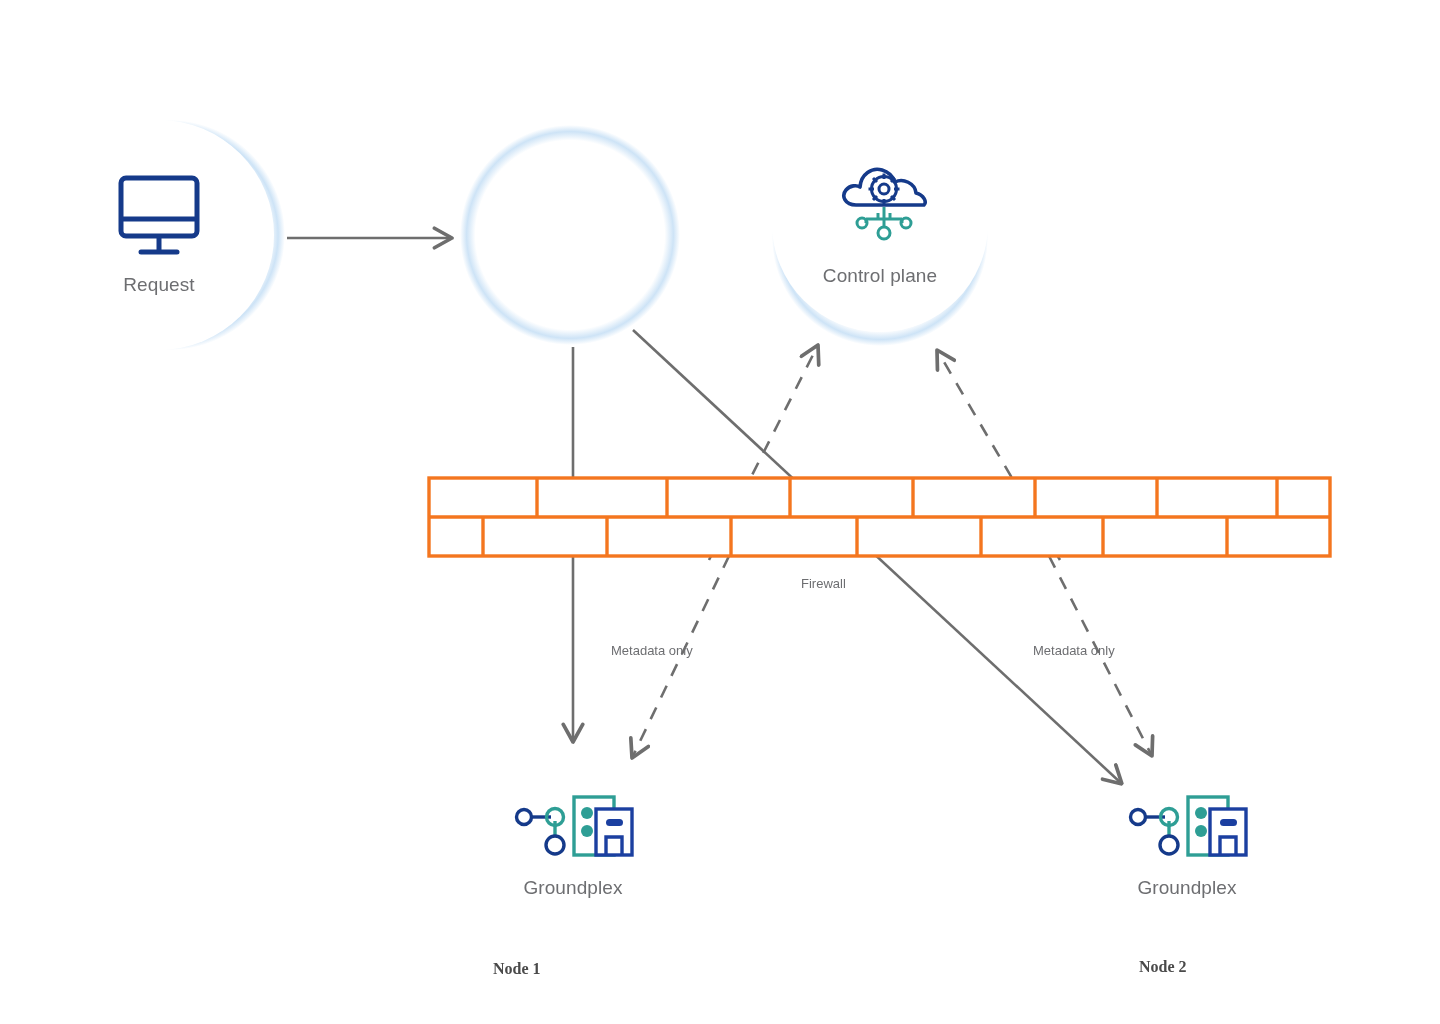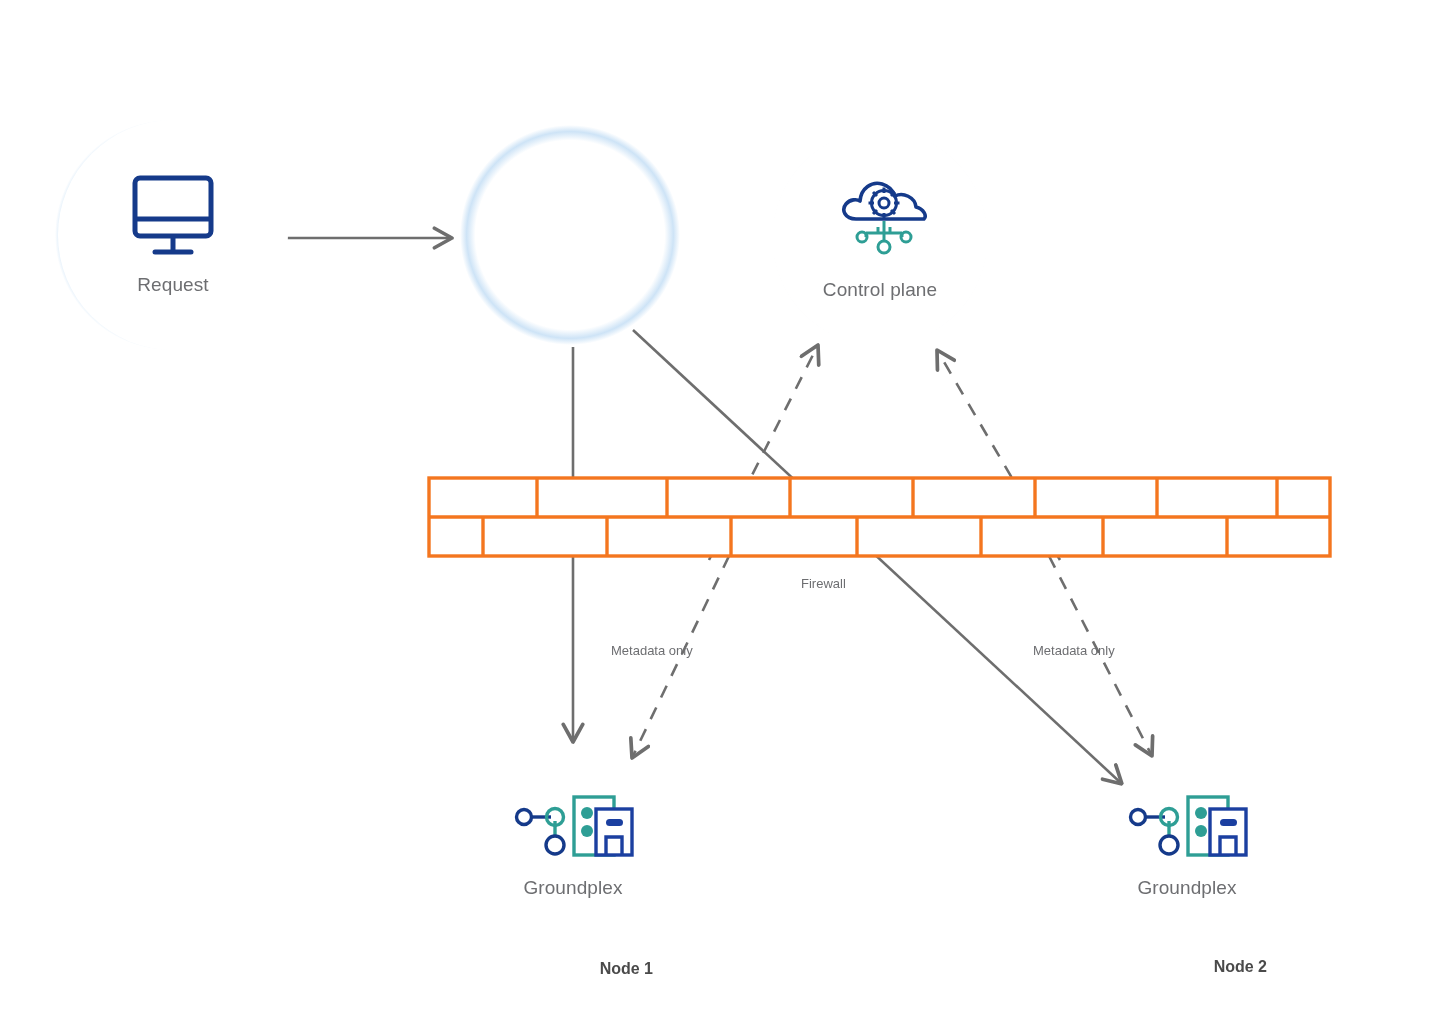--- a/index.html
+++ b/index.html
@@ -43,22 +43,22 @@
     color:#6d6e71;
     white-space:nowrap;
     font-family:"Liberation Sans", sans-serif;
   }
   .node-caption {
     position:absolute;
     font-size:16px;
     font-weight:bold;
     color:#4a4a4a;
     white-space:nowrap;
-    text-align:right;
-    font-family:Liberation Sans, sans-serif;
+    text-align:left;
+    font-family:Liberation Serif, serif;
   }
 </style>
 </head>
 <body>
 
 <div id="stage">
 
   <svg id="diagram-svg" viewBox="0 0 1440 1024">
     <defs>
       <marker id="arrowOpen" viewBox="0 0 12 12" refX="10.5" refY="6" markerWidth="9" markerHeight="9" orient="auto-start-reverse" markerUnits="strokeWidth">
@@ -98,36 +98,36 @@
       <line x1="607" y1="517" x2="607" y2="556"></line>
       <line x1="731" y1="517" x2="731" y2="556"></line>
       <line x1="857" y1="517" x2="857" y2="556"></line>
       <line x1="981" y1="517" x2="981" y2="556"></line>
       <line x1="1103" y1="517" x2="1103" y2="556"></line>
       <line x1="1227" y1="517" x2="1227" y2="556"></line>
     </g>
   </svg>
 
   <div class="node-glow" style="left:55px; top:120px; width:230px; height:230px;"></div>
-  <div class="node-circle" style="left:58px; top:120px; width:230px; height:230px;justify-content:center;">
+  <div class="node-circle" style="left:44px; top:120px; width:230px; height:230px;justify-content:center;">
     <span class="node-icon">
       <svg width="92" height="86" viewBox="0 0 92 86">
         <rect x="8" y="4" width="76" height="58" rx="5" ry="5" fill="none" stroke="#153A8A" stroke-width="5"></rect>
         <line x1="10" y1="45" x2="82" y2="45" stroke="#153A8A" stroke-width="5"></line>
         <line x1="46" y1="62" x2="46" y2="76" stroke="#153A8A" stroke-width="5"></line>
         <line x1="28" y1="78" x2="64" y2="78" stroke="#153A8A" stroke-width="5" stroke-linecap="round"></line>
       </svg>
     </span>
     <span class="node-label">Request</span>
   </div>
 
   <div class="node-glow" style="left:460px; top:125px; width:220px; height:220px;"></div>
 
   <div class="node-glow" style="left:772px; top:130px; width:216px; height:216px;"></div>
-  <div class="node-circle" style="left:772px; top:130px; width:216px; height:216px;align-items:center;">
+  <div class="node-circle" style="left:772px; top:116px; width:216px; height:216px;align-items:center;">
     <span class="node-icon">
       <svg width="96" height="90" viewBox="0 0 96 90">
 
         <path d="M24 44 C13 44 9 35 14 29 C18 24 25 24 28 26
                  C29 13 40 6 50 9 C57 11 61 16 63 21
                  C71 17 83 22 84 32 C92 34 95 41 92 44 Z" fill="none" stroke="#153A8A" stroke-width="3.6" stroke-linejoin="round"></path>
 
         <g fill="none" stroke="#153A8A" stroke-width="3">
           <circle cx="52" cy="28" r="12.5"></circle>
           <circle cx="52" cy="28" r="5"></circle>
@@ -206,15 +206,15 @@
   </div>
 
   <div class="edge-label" style="left:801px; top:576px;">Firewall</div>
 
   <div class="edge-label" style="left:611px; top:643px;">Metadata only</div>
 
   <div class="edge-label" style="left:1033px; top:643px;">Metadata only</div>
 
   <div class="node-caption" style="left:493px; top:960px; width:160px;">Node 1</div>
 
-  <div class="node-caption" style="left:1107px; top:958px; width:160px;">Node 2</div>
+  <div class="node-caption" style="left:1139px; top:958px; width:160px;">Node 2</div>
 
 </div>
 
 </body></html>

